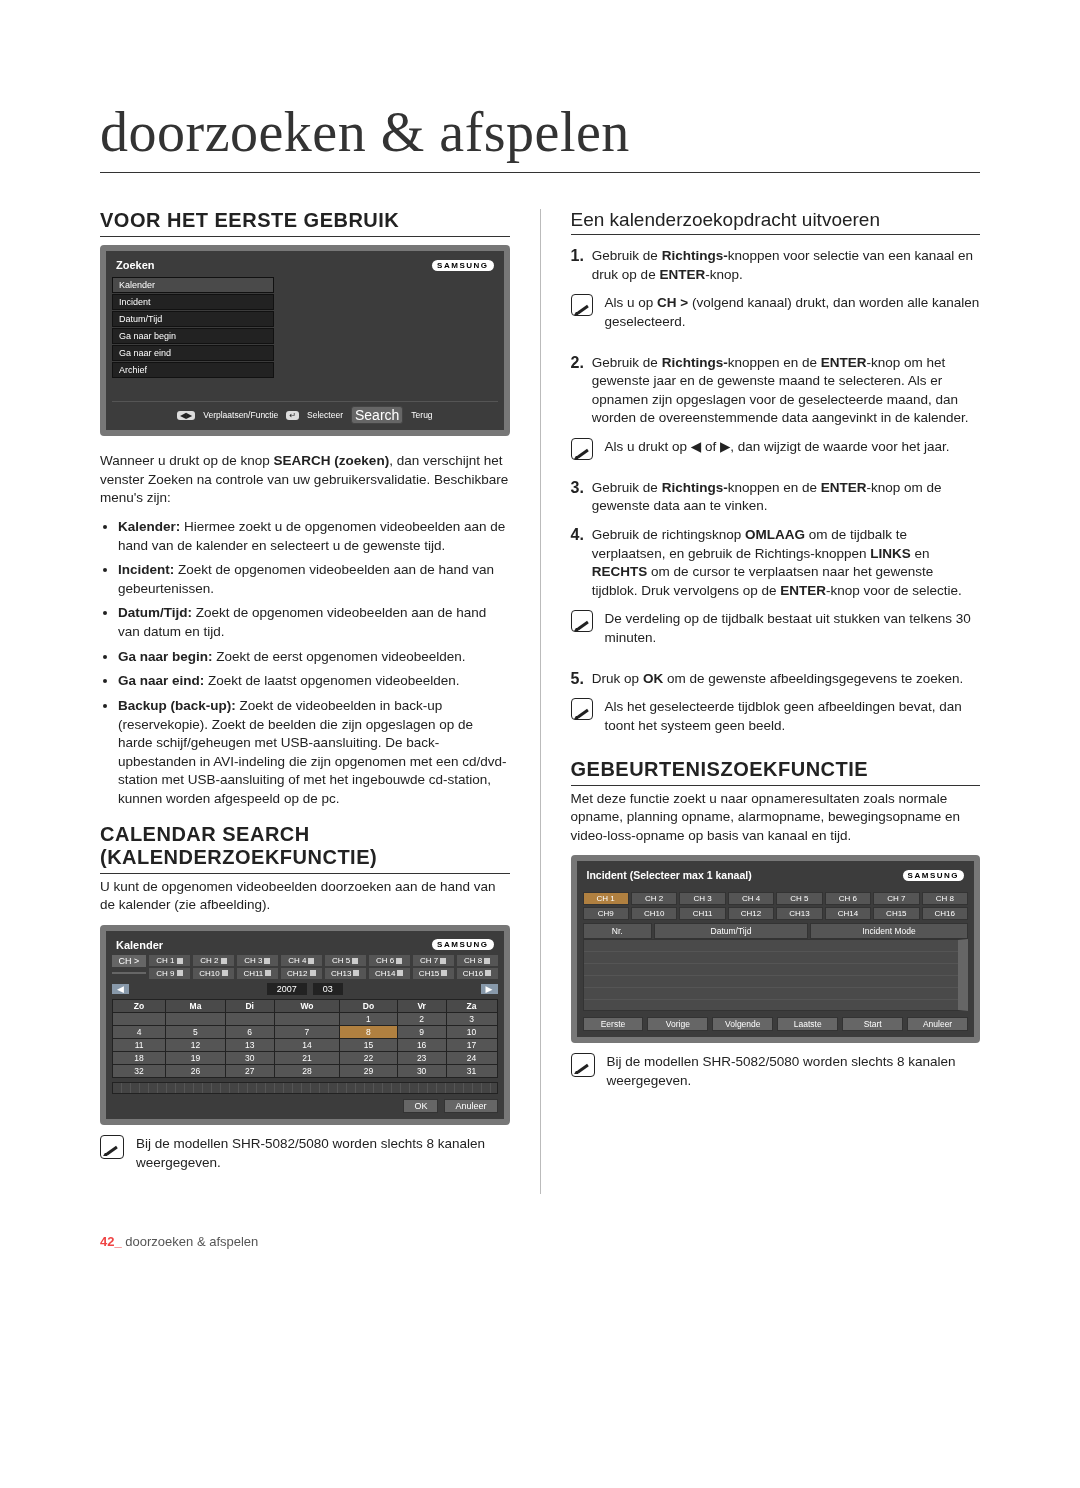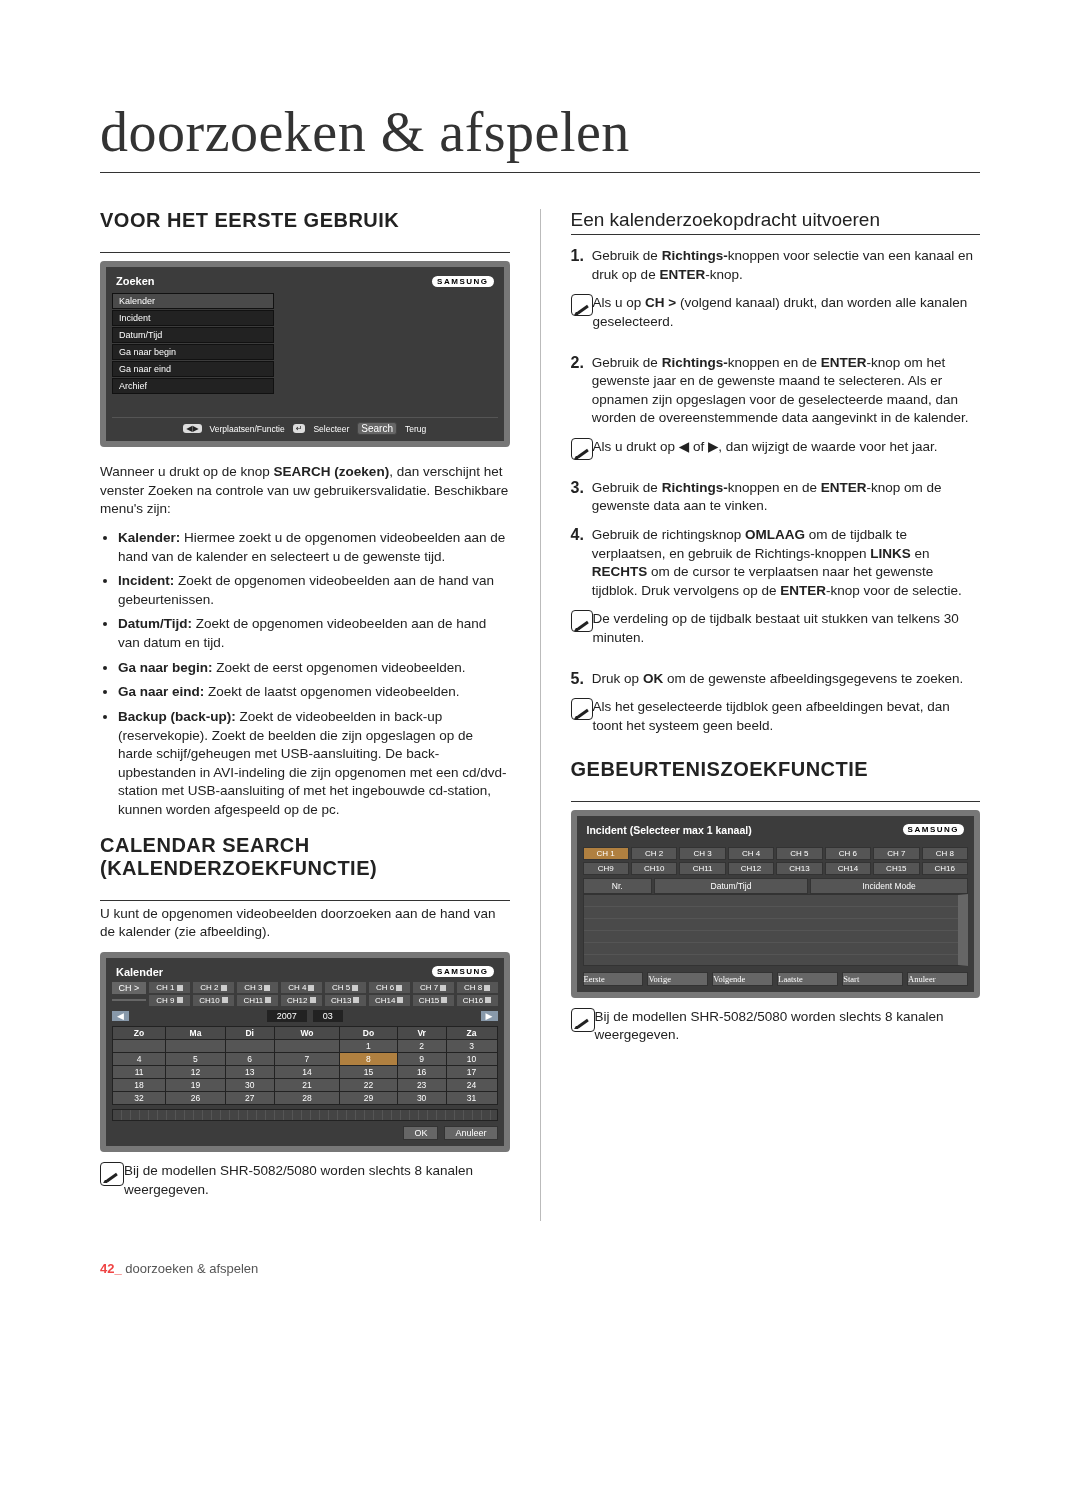--- a/index.html
+++ b/index.html
@@ -34,39 +34,39 @@
     align-self: stretch;
   }
   h2.section {
     font-size: 20px;
     font-weight: 700;
     letter-spacing: 0.5px;
     margin-bottom: 4px;
   }
   h2.section.underlined {
     border-bottom: 1px solid #333;
-    padding-bottom: 20px;
+    padding-bottom: 4px;
   }
   h3.sub {
     font-size: 19px;
     font-weight: 400;
     margin-bottom: 12px;
     padding-bottom: 3px;
     border-bottom: 1px solid #333;
   }
   p, li { font-size: 13.5px; line-height: 1.38; }
   p { margin-bottom: 10px; }
   ul { list-style: disc; padding-left: 18px; margin-bottom: 14px; }
   ul li { margin-bottom: 6px; }
   .b { font-weight: 700; }
 
   
   .note {
     display: flex;
-    gap: 0;
+    gap: 12px;
     margin: 6px 0 12px 0;
     align-items: flex-start;
   }
   .pen-icon {
     flex: 0 0 24px;
     height: 24px;
     border: 1.5px solid #222;
     border-radius: 4px;
     position: relative;
     background: #fff;
@@ -117,21 +117,21 @@
   .menu-btn {
     background:#222; border:1px solid #111; color:#fff;
     padding:2px 6px; margin-bottom:1px; font-size:9px;
   }
   .menu-btn.sel { background:#4a4a4a; }
   .panel-footer {
     display:flex; gap:8px; justify-content:center; align-items:center;
     font-size:8.5px; padding:4px 2px 0; border-top:1px solid #555; margin-top:22px;
   }
   .key { background:#ddd; color:#222; border-radius:3px; padding:0 3px; font-size:8px; }
-  .btn-chip { background:#666; border:1px solid #444; border-radius:3px; padding:0 3px; font-size:10px; }
+  .btn-chip { background:#666; border:1px solid #444; border-radius:3px; padding:0 3px; font-size:14px; }
 
   
   .cal-panel {
     border: 6px solid #777;
     border-radius:4px;
     background:#3c3c3c;
     color:#fff;
     font-size:9px;
     margin: 8px 0 10px;
     padding:6px;
@@ -172,21 +172,21 @@
   .inc-ch .c { flex:1; background:#555; font-size:8px; text-align:center; padding:1px 0; border:1px solid #333; }
   .inc-ch .c.sel { background:#b08040; }
   .inc-cols { display:flex; gap:2px; margin-top:3px; }
   .inc-cols .ic { flex:1; background:#555; font-size:8.5px; text-align:center; padding:2px 0; border:1px solid #333; }
   .inc-list {
     height:72px; border:1px solid #333; background:#4a4a4a;
     background-image: repeating-linear-gradient(#4a4a4a 0 11px,#555 11px 12px);
     border-right:10px solid #666;
   }
   .inc-actions { display:flex; gap:4px; margin-top:6px; }
-  .inc-actions .pbtn { flex:1; text-align:left; padding:1px 0; font-size:8.5px;font-family:Liberation Serif, serif; }
+  .inc-actions .pbtn { flex:1; text-align:center; padding:1px 0; font-size:8.5px; }
 
   .footer { margin-top:40px; font-size:13px; color:#555; }
   .footer .pg { font-weight:700; color:#ef4444; }
 </style>
 </head>
 <body>
 
 <h1 class="page-title">doorzoeken &amp; afspelen</h1>
 
 <div class="cols">
@@ -427,20 +427,21 @@
           <div class="num b">5.</div>
           <p style="margin: 0px;">Druk op <b>OK</b> om de gewenste afbeeldingsgegevens te zoeken.</p>
         </div>
         <div class="note">
           <span class="pen-icon small"></span>
           <p>Als het geselecteerde tijdblok geen afbeeldingen bevat, dan toont het systeem geen beeld.</p>
         </div>
       </div>
 
     <h2 class="section underlined">GEBEURTENISZOEKFUNCTIE</h2>
+    <p>Met deze functie zoekt u naar opnameresultaten zoals normale opname, planning opname, alarmopname, bewegingsopname en video-loss-opname op basis van kanaal en tijd.</p>
 
     <div class="inc-panel">
       <div class="inc-head">
         <span>Incident (Selecteer max 1 kanaal)</span>
         <span class="samsung">SAMSUNG</span>
       </div>
       <div class="inc-ch">
         <div class="c sel">CH 1</div>
         <div class="c">CH 2</div>
         <div class="c">CH 3</div>

